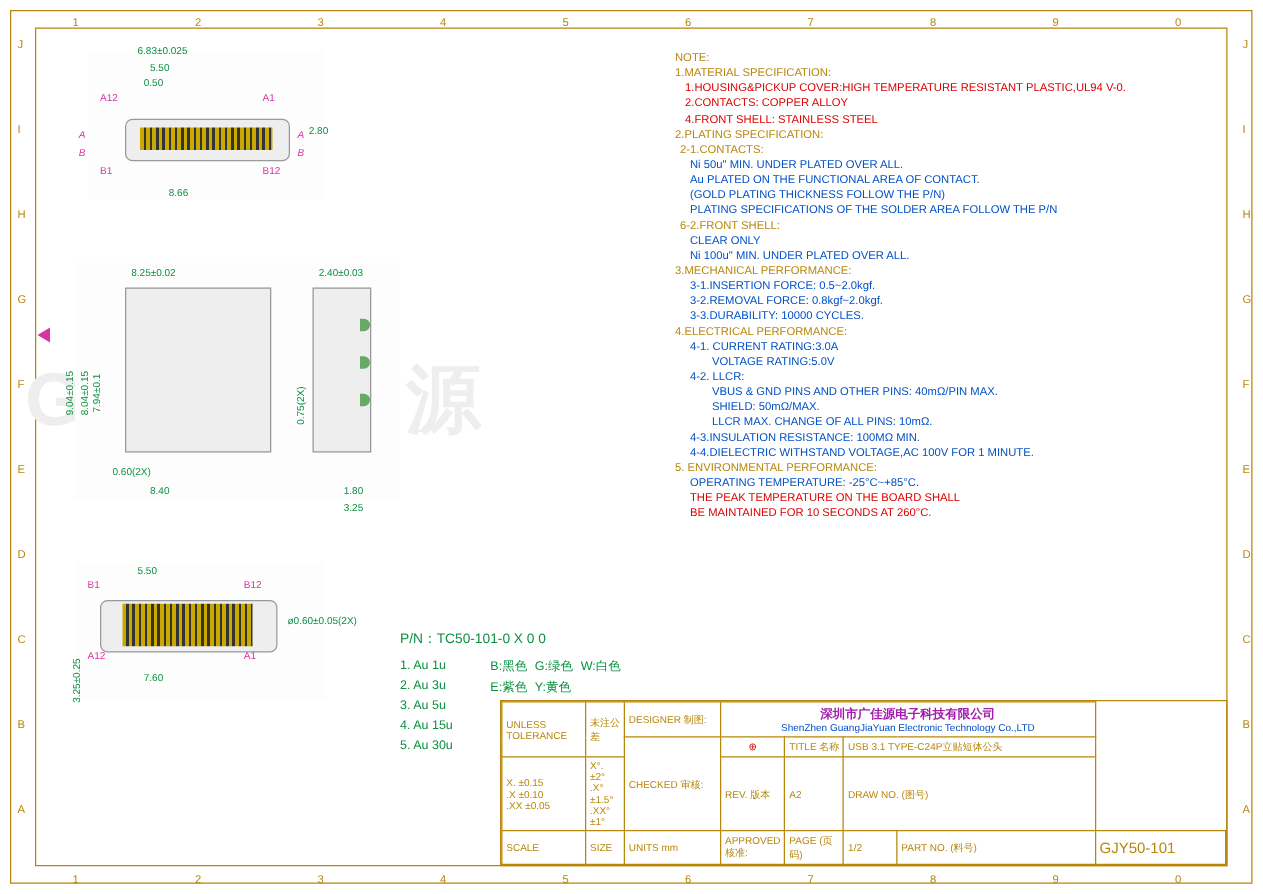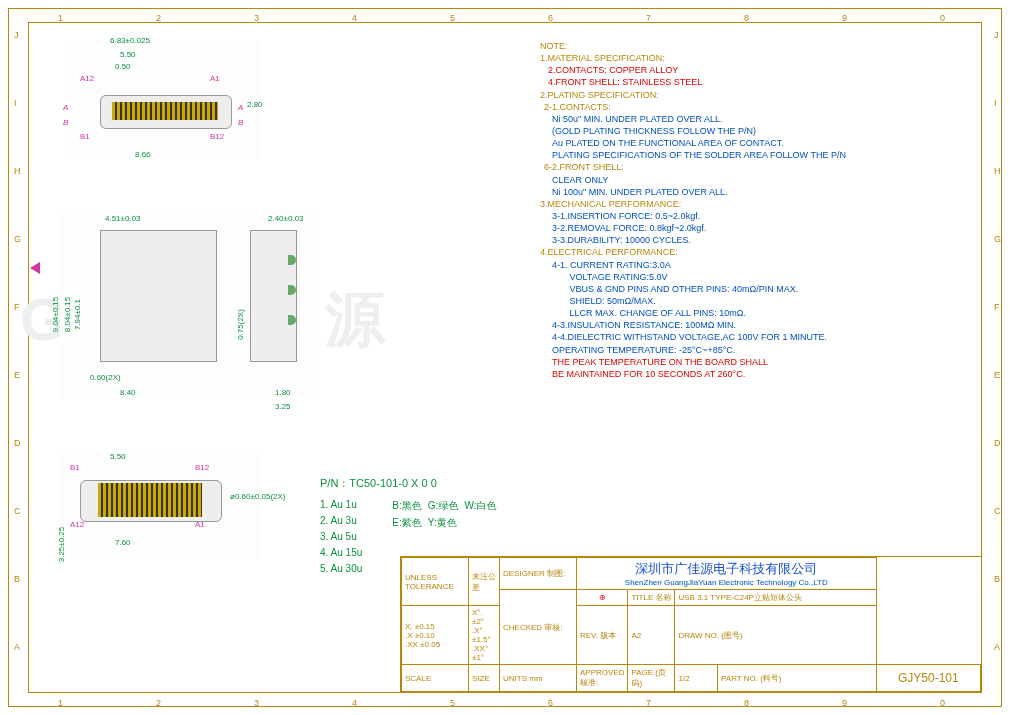--- a/index.html
+++ b/index.html
@@ -8,31 +8,31 @@
 .inner{left:28px;top:22px;right:28px;bottom:22px}
 .ruler-num{position:absolute;color:#b8860b;font-size:9px}
 .ruler-let{position:absolute;color:#b8860b;font-size:9px}
 .dim{color:#0a9040;font-size:8px;position:absolute}
 .pin-lbl{color:#d633a3;font-size:8px;position:absolute}
 .ab{color:#d633a3;font-size:8px;position:absolute}
 .note{position:absolute;left:540px;top:40px;width:440px;font-size:9px;line-height:1.35}
 .note-hdr{color:#b8860b}
 .note-red{color:#d00}
 .note-blue{color:#0050c8}
-.pn{position:absolute;left:320px;top:475px;font-size:11px;line-height:1.6}
+.pn{position:absolute;left:320px;top:503px;font-size:11px;line-height:1.6}
 .pn-main{color:#0a9040}
 .pn-opt{color:#0a9040;font-size:10px}
 .pn-clr{color:#0a9040;font-size:10px}
 .view{position:absolute;background:#fdfdfd}
 .conn-body{position:absolute;background:#eee;border:1px solid #999}
 .pins{position:absolute;background:repeating-linear-gradient(90deg,#c9a800 0,#c9a800 3px,#333 3px,#333 5px)}
 .tb{position:absolute;left:400px;bottom:22px;right:28px;border:1px solid #b8860b;font-size:8px}
 .tb table{width:100%;border-collapse:collapse}
 .tb td{border:1px solid #b8860b;padding:2px 3px;color:#b8860b;vertical-align:middle}
-.company-cn{color:#1d4ed8;font-size:13px;font-weight:normal}
+.company-cn{color:#a21caf;font-size:10px;font-weight:bold}
 .company-en{color:#0050c8;font-size:8px}
 .tri{position:absolute;width:0;height:0;border-top:6px solid transparent;border-bottom:6px solid transparent;border-right:10px solid #d633a3;left:30px;top:262px}
 .wm{position:absolute;left:20px;top:280px;font-size:60px;color:#eee;font-weight:bold;z-index:0;letter-spacing:8px}
 </style>
 </head>
 <body>
 
 <div class="frame outer"></div>
 <div class="frame inner"></div>
 
@@ -57,22 +57,22 @@
 <div class="ab" style="left:238px;top:118px;font-style:italic">B</div>
 
 <div class="tri"></div>
 <div class="view" style="left:60px;top:210px;width:260px;height:190px">
   <div class="conn-body" style="left:40px;top:20px;width:115px;height:130px"></div>
   <div class="conn-body" style="left:190px;top:20px;width:45px;height:130px"></div>
   <div style="position:absolute;left:228px;top:45px;width:8px;height:10px;background:#6a6;border-radius:0 5px 5px 0"></div>
   <div style="position:absolute;left:228px;top:75px;width:8px;height:10px;background:#6a6;border-radius:0 5px 5px 0"></div>
   <div style="position:absolute;left:228px;top:105px;width:8px;height:10px;background:#6a6;border-radius:0 5px 5px 0"></div>
 </div>
-<div class="dim" style="left:105px;top:214px">4.51±0.03</div>
-<div class="dim" style="left:268px;top:214px">2.40±0.03</div>
+<div class="dim" style="left:105px;top:214px">8.25±0.02</div>
+<div class="dim" style="left:255px;top:214px">2.40±0.03</div>
 <div class="dim" style="left:38px;top:310px;transform:rotate(-90deg)">9.04±0.15</div>
 <div class="dim" style="left:50px;top:310px;transform:rotate(-90deg)">8.04±0.15</div>
 <div class="dim" style="left:62px;top:310px;transform:rotate(-90deg)">7.94±0.1</div>
 <div class="dim" style="left:225px;top:320px;transform:rotate(-90deg)">0.75(2X)</div>
 <div class="dim" style="left:90px;top:373px">0.60(2X)</div>
 <div class="dim" style="left:120px;top:388px">8.40</div>
 <div class="dim" style="left:275px;top:388px">1.80</div>
 <div class="dim" style="left:275px;top:402px">3.25</div>
 
 <div class="view" style="left:60px;top:450px;width:200px;height:110px">
@@ -101,43 +101,46 @@
     <div>
       <div><span class="pn-clr">B:黑色</span>&nbsp;&nbsp;<span class="pn-clr">G:绿色</span>&nbsp;&nbsp;<span class="pn-clr">W:白色</span></div>
       <div><span class="pn-clr">E:紫色</span>&nbsp;&nbsp;<span class="pn-clr">Y:黄色</span></div>
     </div>
   </div>
 </div>
 
 <div class="note">
   <div class="note-hdr">NOTE:</div>
   <div class="note-hdr">1.MATERIAL SPECIFICATION:</div>
+  <div class="note-red" style="padding-left:8px">1.HOUSING&amp;PICKUP COVER:HIGH TEMPERATURE RESISTANT PLASTIC,UL94 V-0.</div>
   <div class="note-red" style="padding-left:8px">2.CONTACTS: COPPER ALLOY</div>
   <div class="note-red" style="padding-left:8px">4.FRONT SHELL: STAINLESS STEEL</div>
   <div class="note-hdr">2.PLATING SPECIFICATION:</div>
   <div class="note-hdr" style="padding-left:4px">2-1.CONTACTS:</div>
   <div class="note-blue" style="padding-left:12px">Ni 50u" MIN. UNDER PLATED OVER ALL.</div>
+  <div class="note-blue" style="padding-left:12px">Au PLATED ON THE FUNCTIONAL AREA OF CONTACT.</div>
   <div class="note-blue" style="padding-left:12px">(GOLD PLATING THICKNESS FOLLOW THE P/N)</div>
-  <div class="note-blue" style="padding-left:12px">Au PLATED ON THE FUNCTIONAL AREA OF CONTACT.</div>
   <div class="note-blue" style="padding-left:12px">PLATING SPECIFICATIONS OF THE SOLDER AREA FOLLOW THE P/N</div>
   <div class="note-hdr" style="padding-left:4px">6-2.FRONT SHELL:</div>
   <div class="note-blue" style="padding-left:12px">CLEAR ONLY</div>
   <div class="note-blue" style="padding-left:12px">Ni 100u" MIN. UNDER PLATED OVER ALL.</div>
   <div class="note-hdr">3.MECHANICAL PERFORMANCE:</div>
   <div class="note-blue" style="padding-left:12px">3-1.INSERTION FORCE: 0.5~2.0kgf.</div>
   <div class="note-blue" style="padding-left:12px">3-2.REMOVAL FORCE: 0.8kgf~2.0kgf.</div>
   <div class="note-blue" style="padding-left:12px">3-3.DURABILITY: 10000 CYCLES.</div>
   <div class="note-hdr">4.ELECTRICAL PERFORMANCE:</div>
   <div class="note-blue" style="padding-left:12px;white-space:pre">4-1. CURRENT RATING:3.0A</div>
   <div class="note-blue" style="padding-left:12px;white-space:pre">       VOLTAGE RATING:5.0V</div>
+  <div class="note-blue" style="padding-left:12px;white-space:pre">4-2. LLCR:</div>
   <div class="note-blue" style="padding-left:12px;white-space:pre">       VBUS &amp; GND PINS AND OTHER PINS: 40mΩ/PIN MAX.</div>
   <div class="note-blue" style="padding-left:12px;white-space:pre">       SHIELD: 50mΩ/MAX.</div>
   <div class="note-blue" style="padding-left:12px;white-space:pre">       LLCR MAX. CHANGE OF ALL PINS: 10mΩ.</div>
   <div class="note-blue" style="padding-left:12px">4-3.INSULATION RESISTANCE: 100MΩ MIN.</div>
   <div class="note-blue" style="padding-left:12px">4-4.DIELECTRIC WITHSTAND VOLTAGE,AC 100V FOR 1 MINUTE.</div>
+  <div class="note-hdr">5. ENVIRONMENTAL PERFORMANCE:</div>
   <div class="note-blue" style="padding-left:12px">OPERATING TEMPERATURE: -25°C~+85°C.</div>
   <div class="note-red" style="padding-left:12px">THE PEAK TEMPERATURE ON THE BOARD SHALL</div>
   <div class="note-red" style="padding-left:12px">BE MAINTAINED FOR 10 SECONDS AT 260°C.</div>
 </div>
 
 <div class="tb">
 <table>
 <tbody>
         <tr>
   <td rowspan="3" style="width:60px"><span>UNLESS TOLERANCE</span></td>
@@ -163,21 +166,21 @@
   <td colspan="2"><span>DRAW NO. (图号)</span></td>
 </tr>
 <tr>
   <td><span>SCALE</span></td>
   <td><span>SIZE</span></td>
   <td><span>UNITS</span> <span>mm</span></td>
   <td><span>APPROVED 核准:</span></td>
   <td><span>PAGE (页码)</span></td>
   <td><span>1/2</span></td>
   <td><span>PART NO. (料号)</span></td>
-  <td style="font-size:12px;text-align:center"><span>GJY50-101</span></td>
+  <td style="font-size:12px;text-align:left"><span>GJY50-101</span></td>
 </tr>
 </tbody>
     </table>
 </div>
 
 <div class="ruler-num" style="left: 58px; top: 13px;">1</div>
 <div class="ruler-num" style="left: 58px; top: 698px;">1</div>
 <div class="ruler-num" style="left: 156px; top: 13px;">2</div>
 <div class="ruler-num" style="left: 156px; top: 698px;">2</div>
 <div class="ruler-num" style="left: 254px; top: 13px;">3</div>

